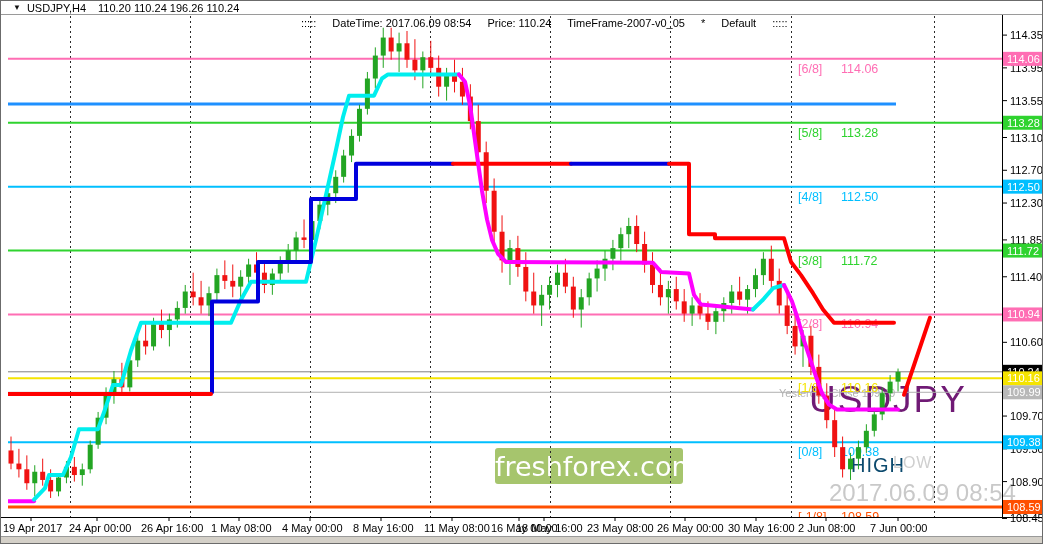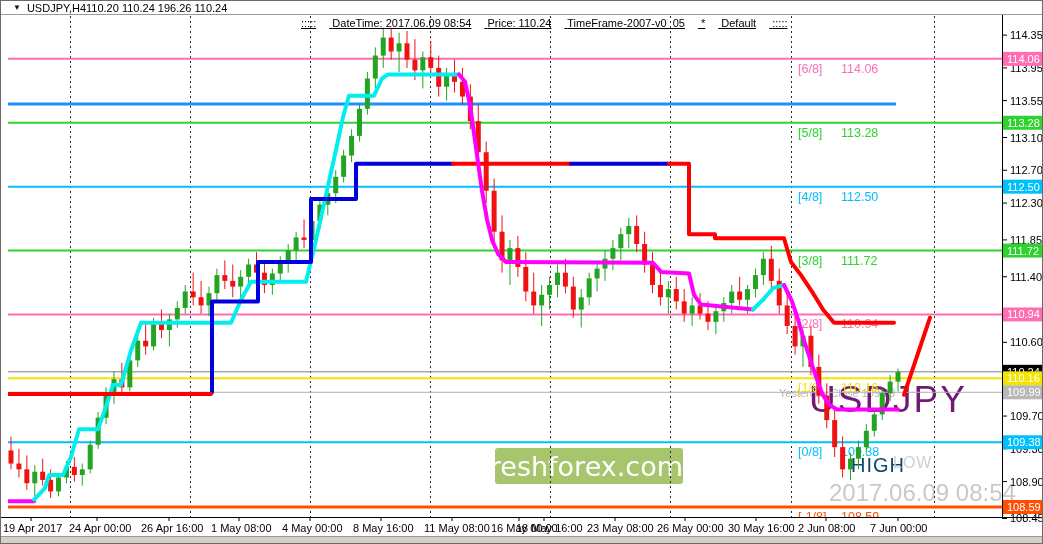--- a/index.html
+++ b/index.html
@@ -2,24 +2,24 @@
 <html><head>
 <meta charset="utf-8">
 <style>
   html,body{margin:0;padding:0;background:#e8e8e8;font-family:"Liberation Sans",sans-serif;}
   .window{position:relative;width:1043px;height:544px;background:#ffffff;border:1px solid #6b6b6b;box-sizing:border-box;overflow:hidden;}
   .wm{position:absolute;z-index:1;white-space:nowrap;}
   #chart-svg{position:absolute;left:0;top:0;z-index:2;}
   .toplayer{position:absolute;z-index:3;white-space:nowrap;}
   .title-row{left:0;top:0;width:1041px;height:14px;background:#ffffff;border-bottom:1px solid #9a9a9a;font-size:11px;color:#000;display:flex;align-items:center;padding-left:12px;box-sizing:border-box;}
   .title-row .dd{font-size:8px;margin-right:6px;color:#111;cursor:pointer;}
-  .title-row .sym{margin-right:0;text-align:right;}
-  .info-row{left:300px;top:16px;font-size:11px;color:#000;text-decoration:underline;}
+  .title-row .sym{margin-right:12px;text-align:right;}
+  .info-row{left:300px;top:16px;font-size:11px;color:#000;}
   .info-row span{margin-right:13px;}
-  .brandbox{left:494px;top:447px;width:188px;height:36px;background:#a6c56d;border-radius:3px;color:#ffffff;font-family:"DejaVu Sans",sans-serif;font-size:27px;display:flex;align-items:center;justify-content:flex-end;}
+  .brandbox{left:494px;top:447px;width:188px;height:36px;background:#a6c56d;border-radius:3px;color:#ffffff;font-family:"DejaVu Sans",sans-serif;font-size:27px;display:flex;align-items:center;justify-content:flex-start;}
   .wm-symbol{left:808px;top:378px;font-size:37px;color:#701a75;letter-spacing:2px;}
   .wm-high{left:850px;top:453px;font-size:20px;color:#0c4a6e;letter-spacing:1px;}
   .wm-low{left:892px;top:453px;font-size:16px;color:#cfcfcf;letter-spacing:1px;}
   .wm-date{left:828px;top:478px;font-size:24px;color:#c9c9c9;}
   .wm-yclose{left:778px;top:386px;font-size:11px;color:#b4b4b4;}
   .bottom-strip{position:absolute;z-index:4;left:0;top:535px;width:1041px;height:8px;background:#d4d0c8;border-top:1px solid #9a9a9a;}
 </style>
 </head>
 <body>
 

